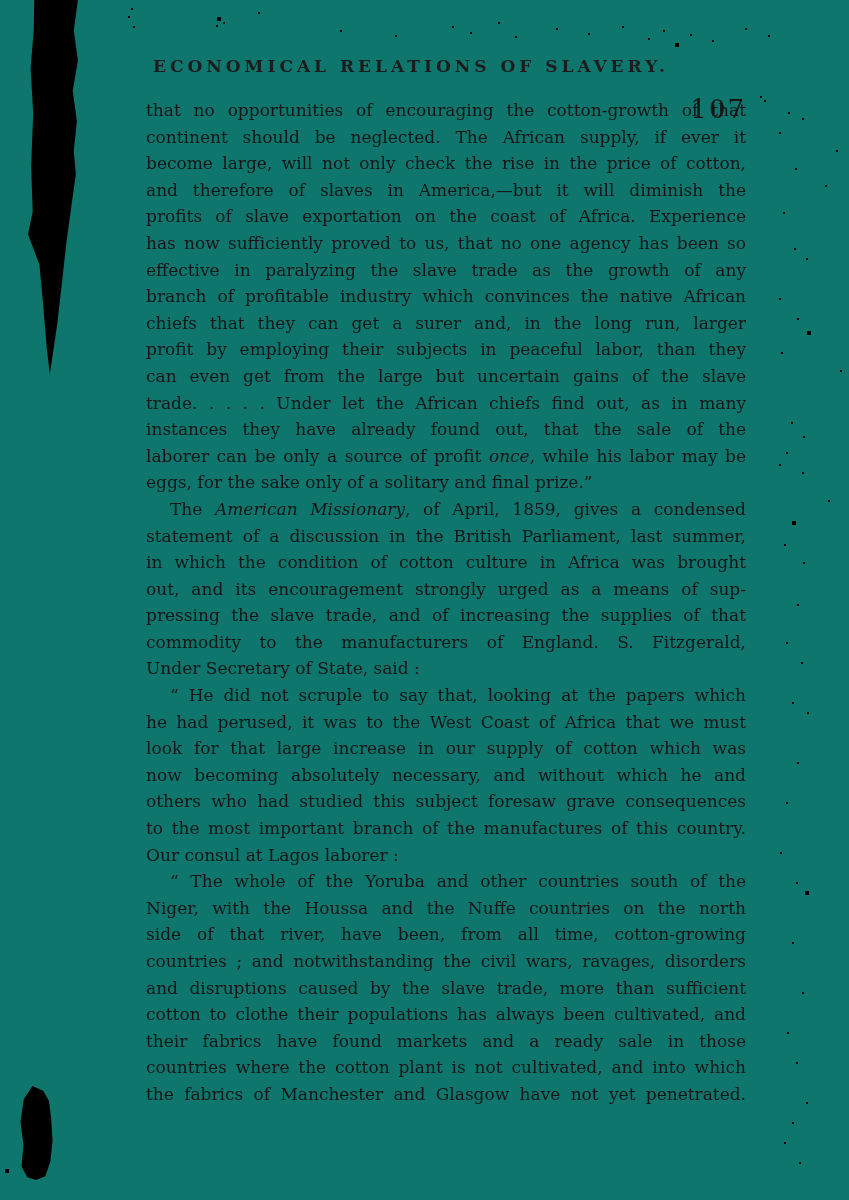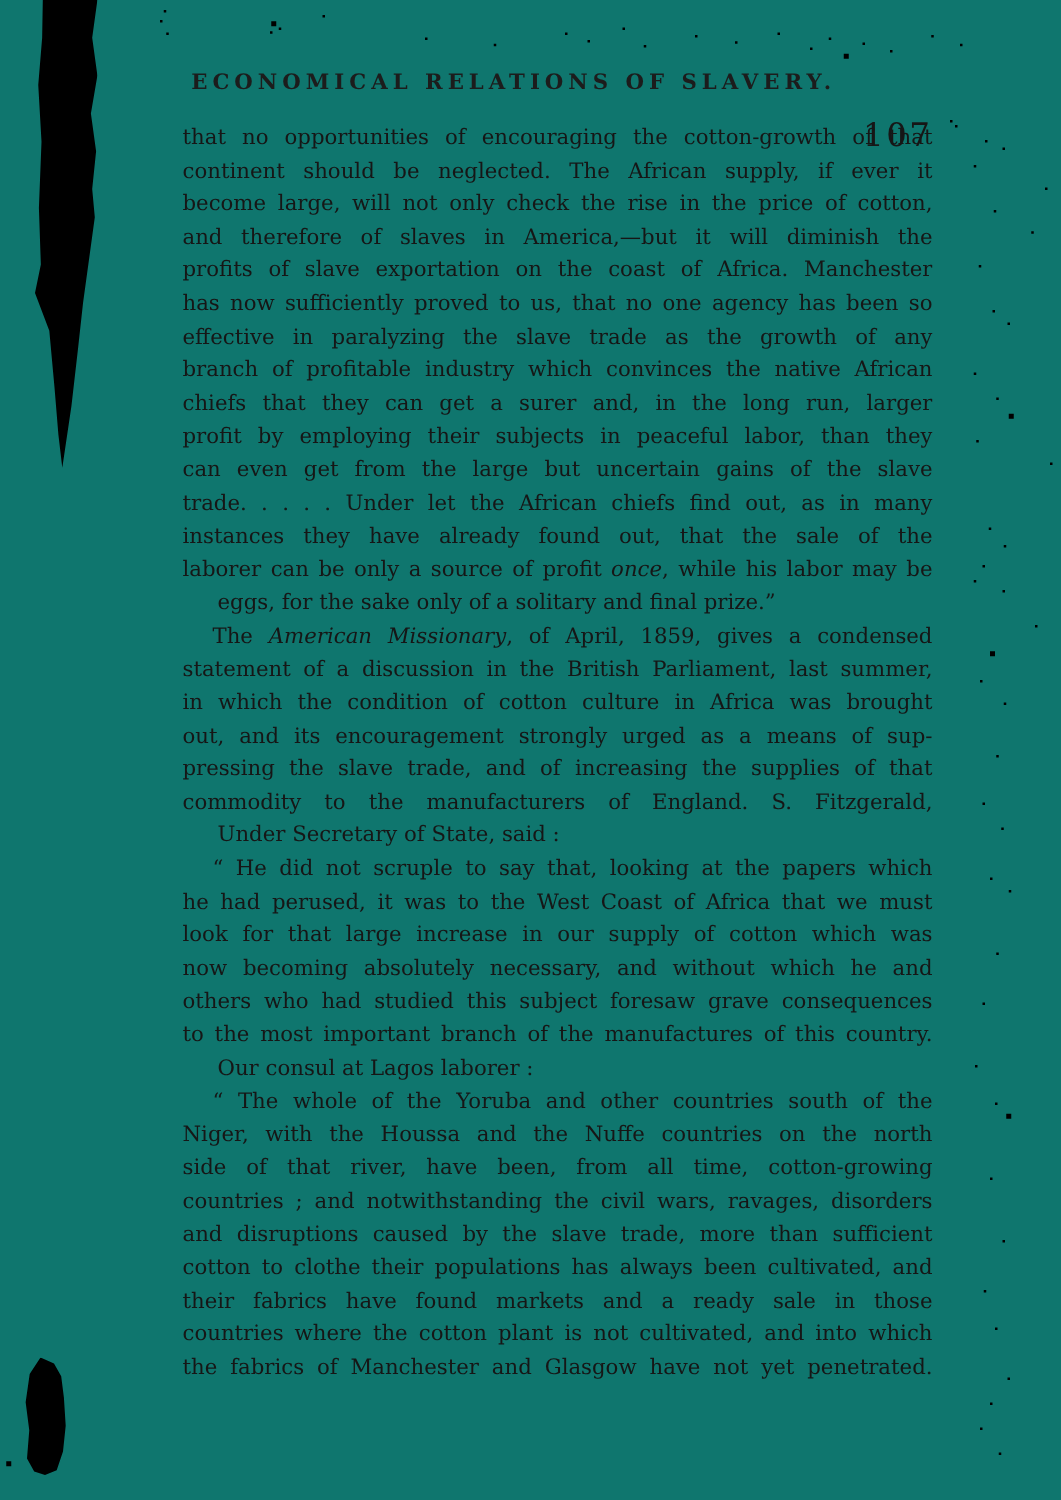--- a/index.html
+++ b/index.html
@@ -19,21 +19,21 @@
     position:absolute; right:0; top:-4px;
     font-size:26px; font-weight:normal; letter-spacing:2px; color:#161616;margin-top:42px;
   }
   
   .text-block { position:absolute; left:146px; top:97px; width:600px; }
   .line {
     font-size:17px; line-height:26.6px; height:26.6px; overflow:hidden;
     text-align:justify; text-align-last:justify;
   }
   .line.indent { text-indent:24px; }
-  .line.last { text-align-last:left;margin-left:28px; }
+  .line.last { text-align-last:left; }
   .line i { font-style:italic; }
   
   .blot-top {
     position:absolute; left:28px; top:0; width:52px; height:378px; background:#000;
     clip-path: polygon(12% 0%, 96% 0%, 88% 8%, 96% 16%, 86% 24%, 94% 32%, 88% 40%,
       92% 46%, 84% 54%, 74% 64%, 66% 74%, 56% 86%, 42% 99%, 36% 92%, 30% 82%,
       22% 70%, 0% 62%, 9% 56%, 6% 44%, 10% 30%, 5% 18%, 11% 8%);
   }
   
   .blot-bottom {
@@ -81,21 +81,21 @@
   <div class="header">
     <span class="running-title">ECONOMICAL RELATIONS OF SLAVERY.</span>
     <span class="page-number">107</span>
   </div>
 
   <div class="text-block">
       <div class="line"><span>that no opportunities of encouraging the cotton-growth of that</span></div>
       <div class="line"><span>continent should be neglected. The African supply, if ever it</span></div>
       <div class="line"><span>become large, will not only check the rise in the price of cotton,</span></div>
       <div class="line"><span>and therefore of slaves in America,—but it will diminish the</span></div>
-      <div class="line"><span>profits of slave exportation on the coast of Africa. Manchester</span></div>
+      <div class="line"><span>profits of slave exportation on the coast of Africa. Experience</span></div>
       <div class="line"><span>has now sufficiently proved to us, that no one agency has been so</span></div>
       <div class="line"><span>effective in paralyzing the slave trade as the growth of any</span></div>
       <div class="line"><span>branch of profitable industry which convinces the native African</span></div>
       <div class="line"><span>chiefs that they can get a surer and, in the long run, larger</span></div>
       <div class="line"><span>profit by employing their subjects in peaceful labor, than they</span></div>
       <div class="line"><span>can even get from the large but uncertain gains of the slave</span></div>
       <div class="line"><span>trade. . . . . Under let the African chiefs find out, as in many</span></div>
       <div class="line"><span>instances they have already found out, that the sale of the</span></div>
       <div class="line"><span>laborer can be only a source of profit </span><i>once</i><span>, while his labor may be</span></div>
       <div class="line last"><span>eggs, for the sake only of a solitary and final prize.”</span></div>

